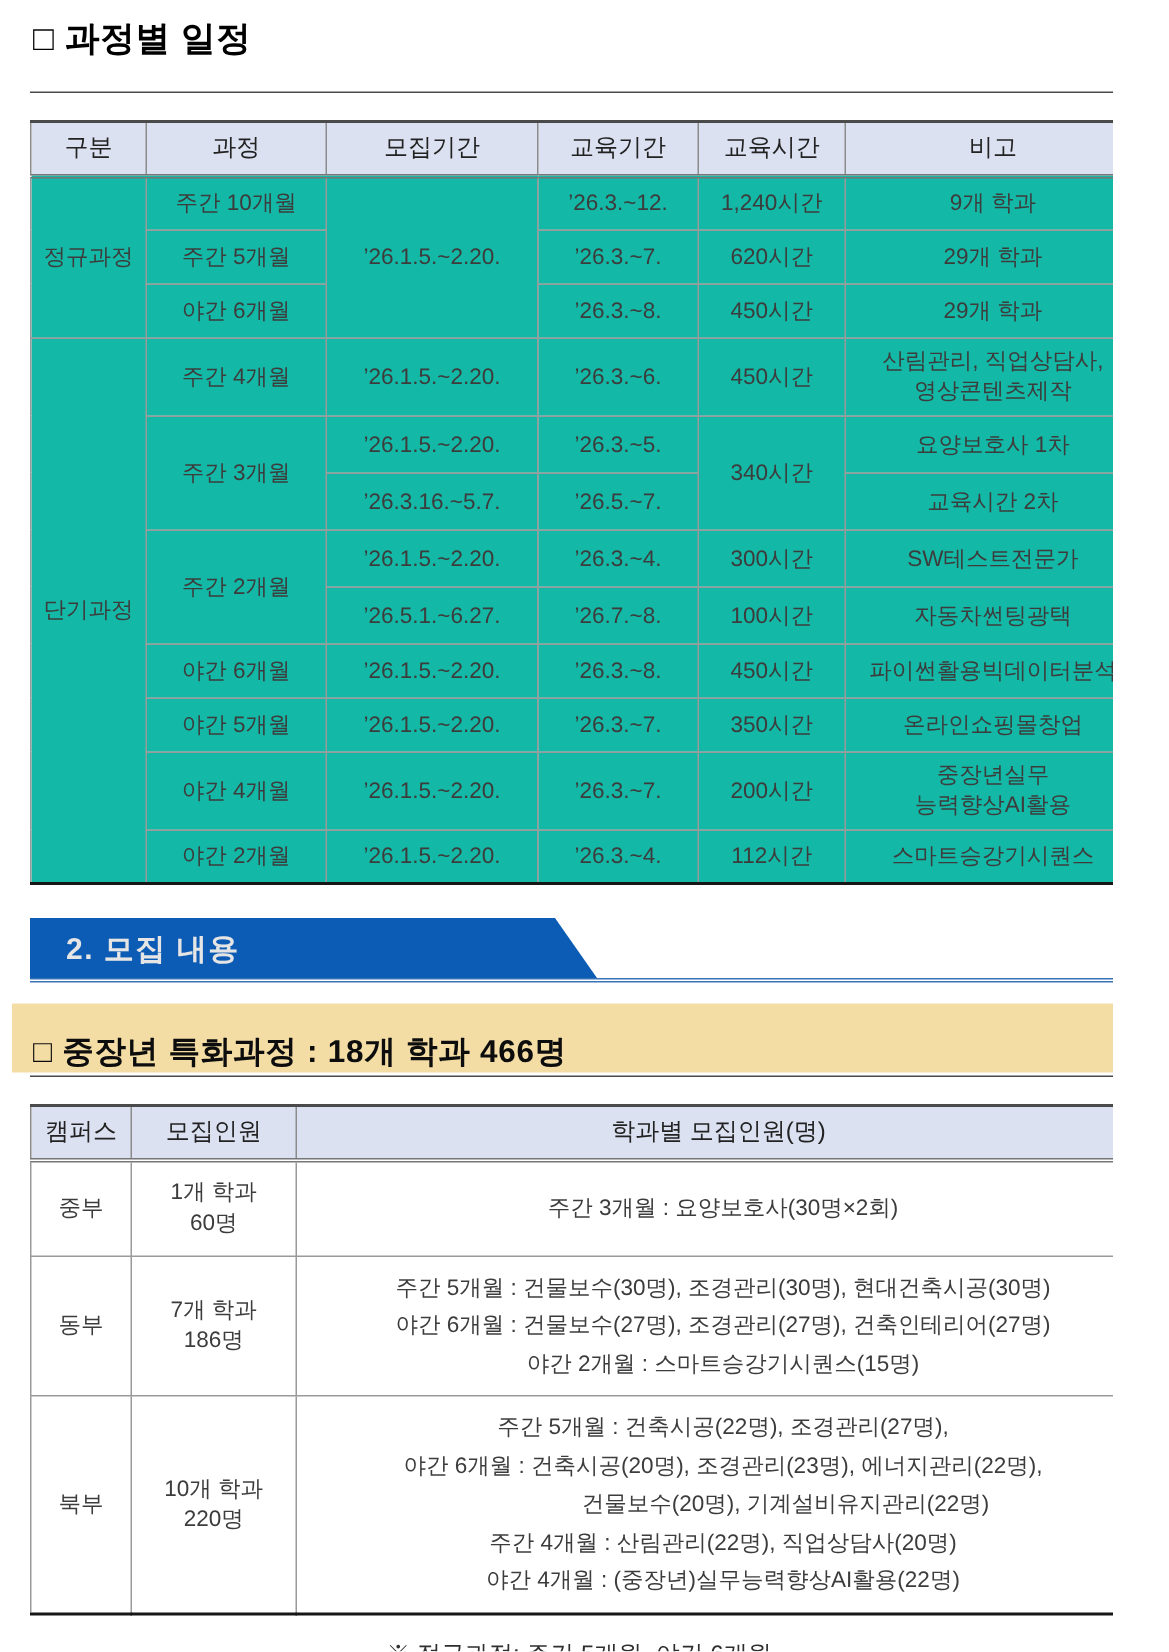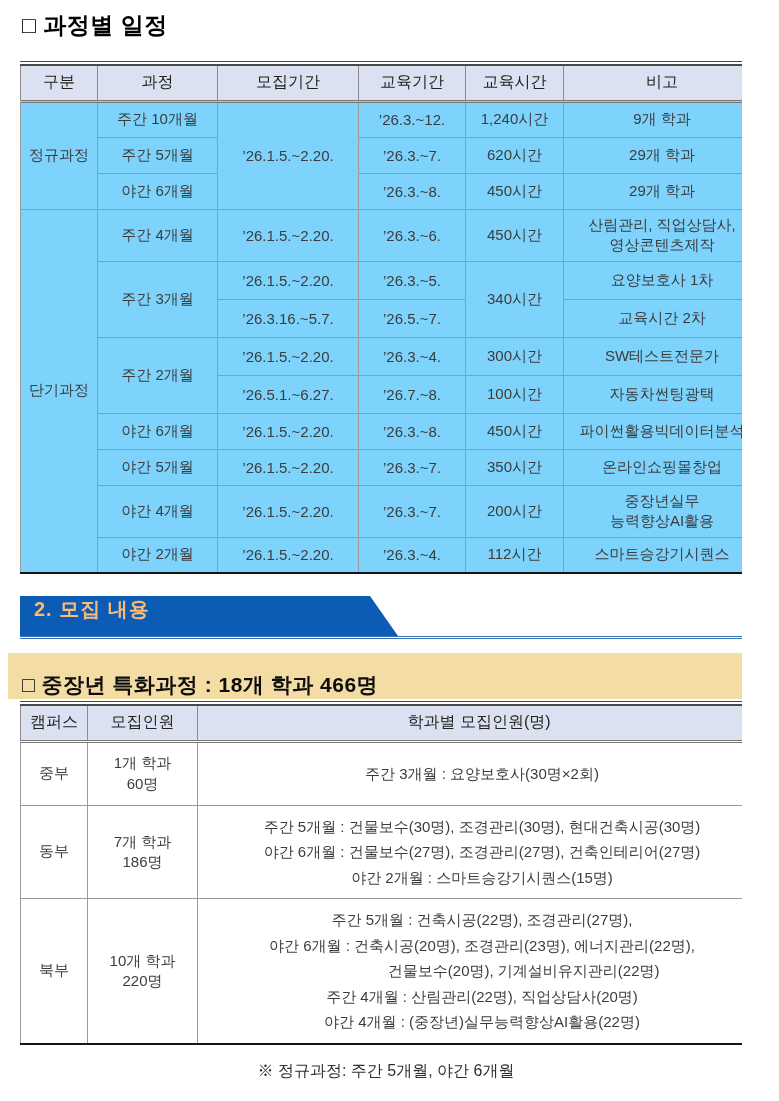--- a/index.html
+++ b/index.html
@@ -7,48 +7,48 @@
   .page {
     position: relative; width: 742px; height: 1101px; overflow: hidden;
     background: #ffffff; font-family: "Liberation Sans", sans-serif; color: #1a1a1a;
   }
   .doc-title {
     margin: 10px 0 0 22px; font-size: 23px; font-weight: bold;
     letter-spacing: 0.5px; color: #000;
   }
   .tblwrap {
     width: 740px; margin-left: 20px;
-    border-top: 1px solid #4a4a4a; padding-top: 2px;
+    border-top: 1px solid #4a4a4a; padding-top: 18px;
   }
   .tblwrap.t1w { margin-top: 20px; }
   .tblwrap.t2w { margin-top: 2px; }
   table {
     width: 100%; border-collapse: collapse; table-layout: fixed;
     border-top: 2px solid #4a4a4a; border-bottom: 2px solid #161616;
   }
   th {
     background: #dbe1f0; border: 1px solid #8c8c8c;
     border-bottom: 3px double #777; font-size: 16px; font-weight: normal;
     color: #222; height: 36px; padding: 2px;
   }
   td {
     border: 1px solid #9a9a9a; font-size: 15px; color: #3c3c3c;
     text-align: center; padding: 3px 2px; vertical-align: middle;
   }
-  .t1 td { background: #7dd3fc; }
+  .t1 td { background: #14b8a6; }
   .t2 td { background: #ffffff; }
   .ml { white-space: pre-line; line-height: 1.35; }
   .pw { white-space: pre-wrap; text-align: center; padding: 8px 6px 8px 12px; line-height: 1.7; }
   tr.h36 { height: 36px; } tr.h38 { height: 38px; } tr.h52 { height: 52px; }
   tr.h64 { height: 64px; } tr.h88 { height: 88px; } tr.h130 { height: 130px; }
   .banner {
     margin: 22px 0 0 20px; width: 378px; height: 40px; background: #0c5bb4;
     clip-path: polygon(0 0, 350px 0, 378px 100%, 0 100%);
-    color: #fdba74; font-size: 20px; font-weight: bold;
-    display: flex; align-items: flex-start; padding-left: 14px; letter-spacing: 1px;
+    color: #e5e5e5; font-size: 20px; font-weight: bold;
+    display: flex; align-items: center; padding-left: 24px; letter-spacing: 1px;
   }
   .banner-rule {
     margin-left: 20px; width: 737px; height: 0;
     border-top: 3px double #3a72b8;
   }
   .band {
     margin: 14px 0 0 8px; width: 763px; height: 46px; background: #f3dda5;
     display: flex; align-items: flex-end; padding-left: 14px;
     font-size: 21px; font-weight: bold; color: #0d0d0d; letter-spacing: 0.5px;
   }

